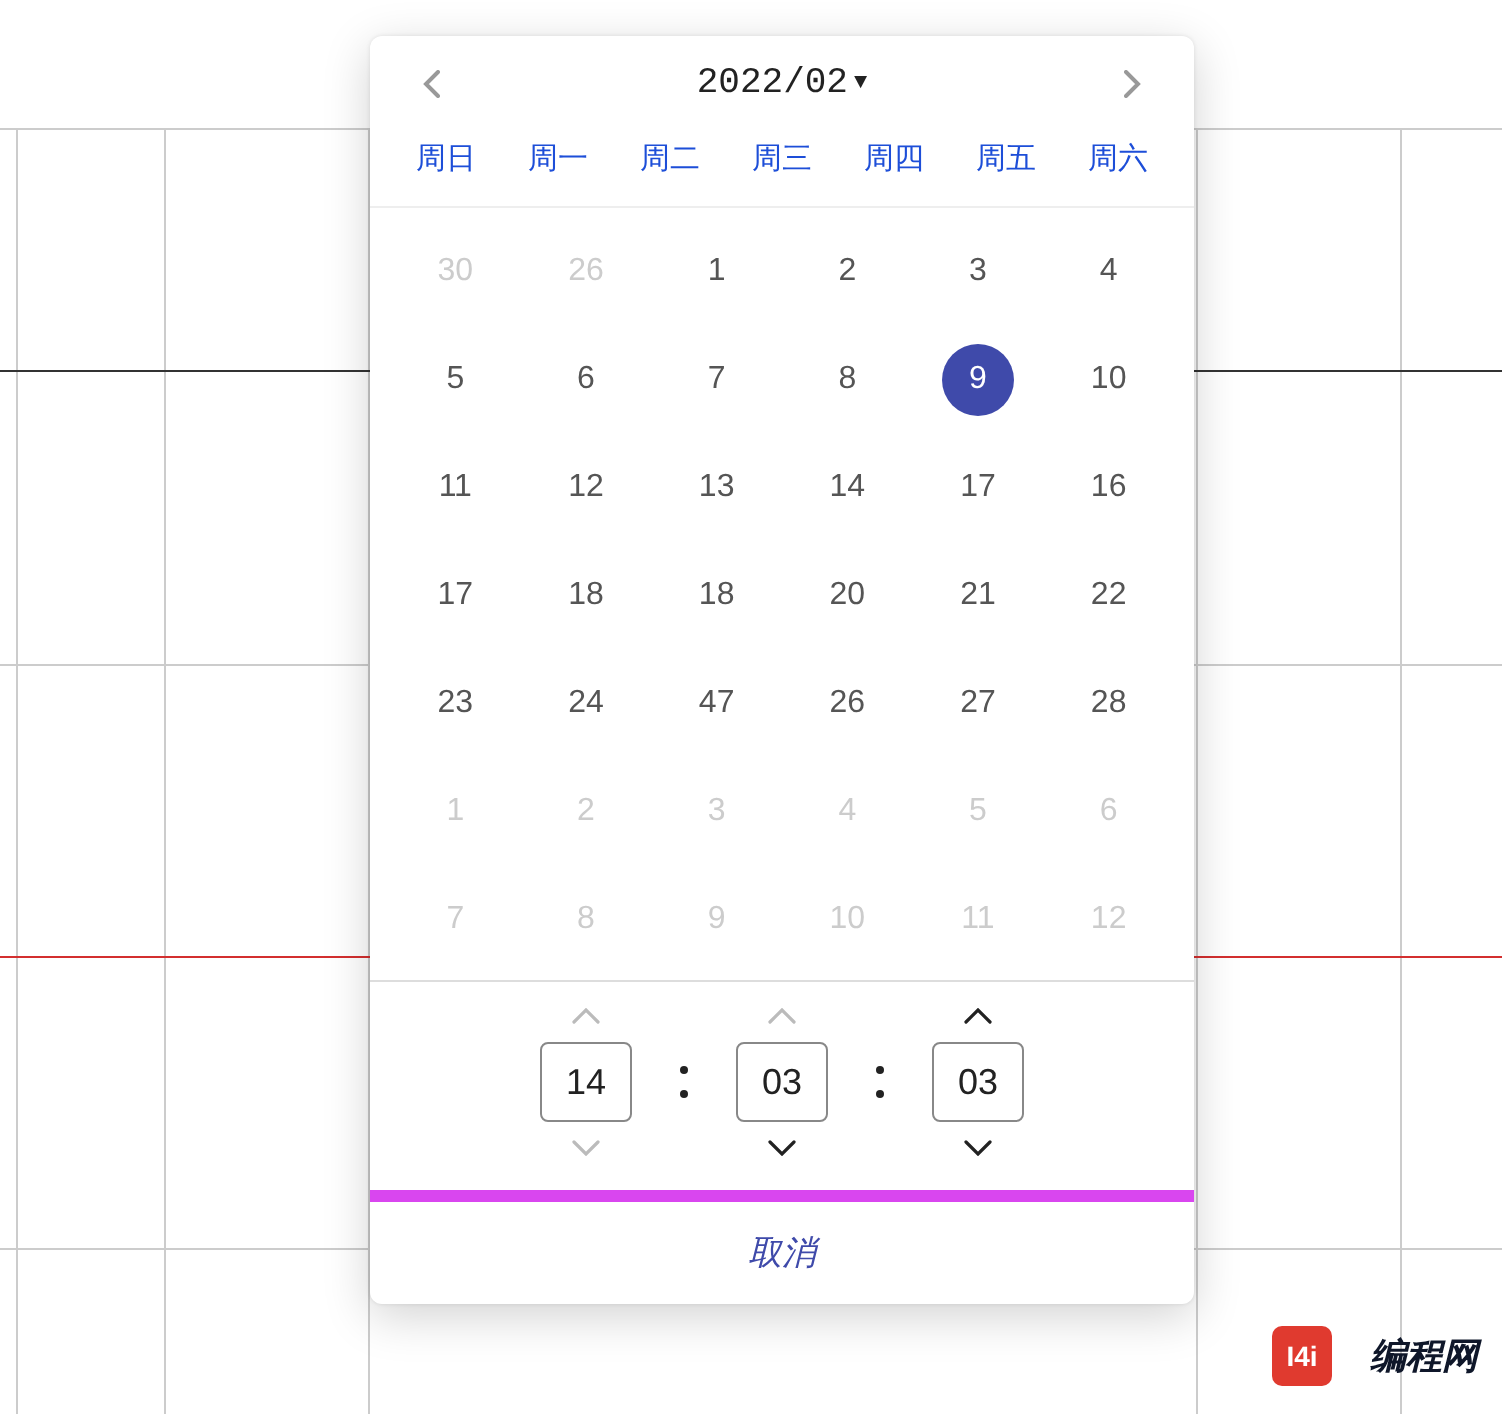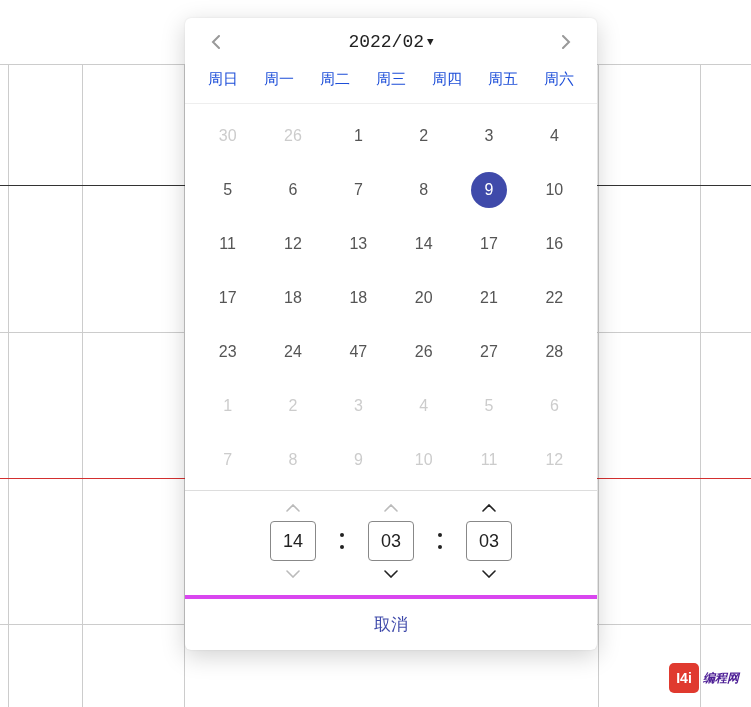--- a/index.html
+++ b/index.html
@@ -179,57 +179,58 @@
       justify-content: center;
       height: 44px;
     }
     .dp-colon span {
       width: 4px;
       height: 4px;
       background: #222;
       border-radius: 50%;
     }
     .dp-footer {
-      border-top: 4px solid #d946ef;
+      border-top: 6px solid #d946ef;
       display: flex;
       padding: 14px 17px;
+      font-style: italic;
     }
     .dp-btn {
       flex: 1;
       text-align: center;
       font-size: 17px;
       color: #3f4aaa;
       cursor: pointer;
     }
     .watermark {
       position: absolute;
       right: 12px;
       bottom: 14px;
       display: flex;
       align-items: center;
-      gap: 4px;
+      gap: 19px;
       z-index: 20;
     }
     .wm-badge {
       width: 30px;
       height: 30px;
       background: #e03a2f;
       border-radius: 5px;
       color: #fff;
       font-size: 14px;
       font-weight: 700;
       display: flex;
       align-items: center;
       justify-content: center;
     }
     .wm-text {
-      font-size: 12px;
+      font-size: 18px;
       font-weight: 700;
       font-style: italic;
-      color: #4c1d95;
+      color: #0f172a;
     }
   </style>
 </head>
 <body>
 
 <div class="bg-grid">
   <div class="vline" style="left:8px"></div>
   <div class="vline" style="left:82px"></div>
   <div class="vline" style="left:184px"></div>
   <div class="vline" style="left:598px"></div>

